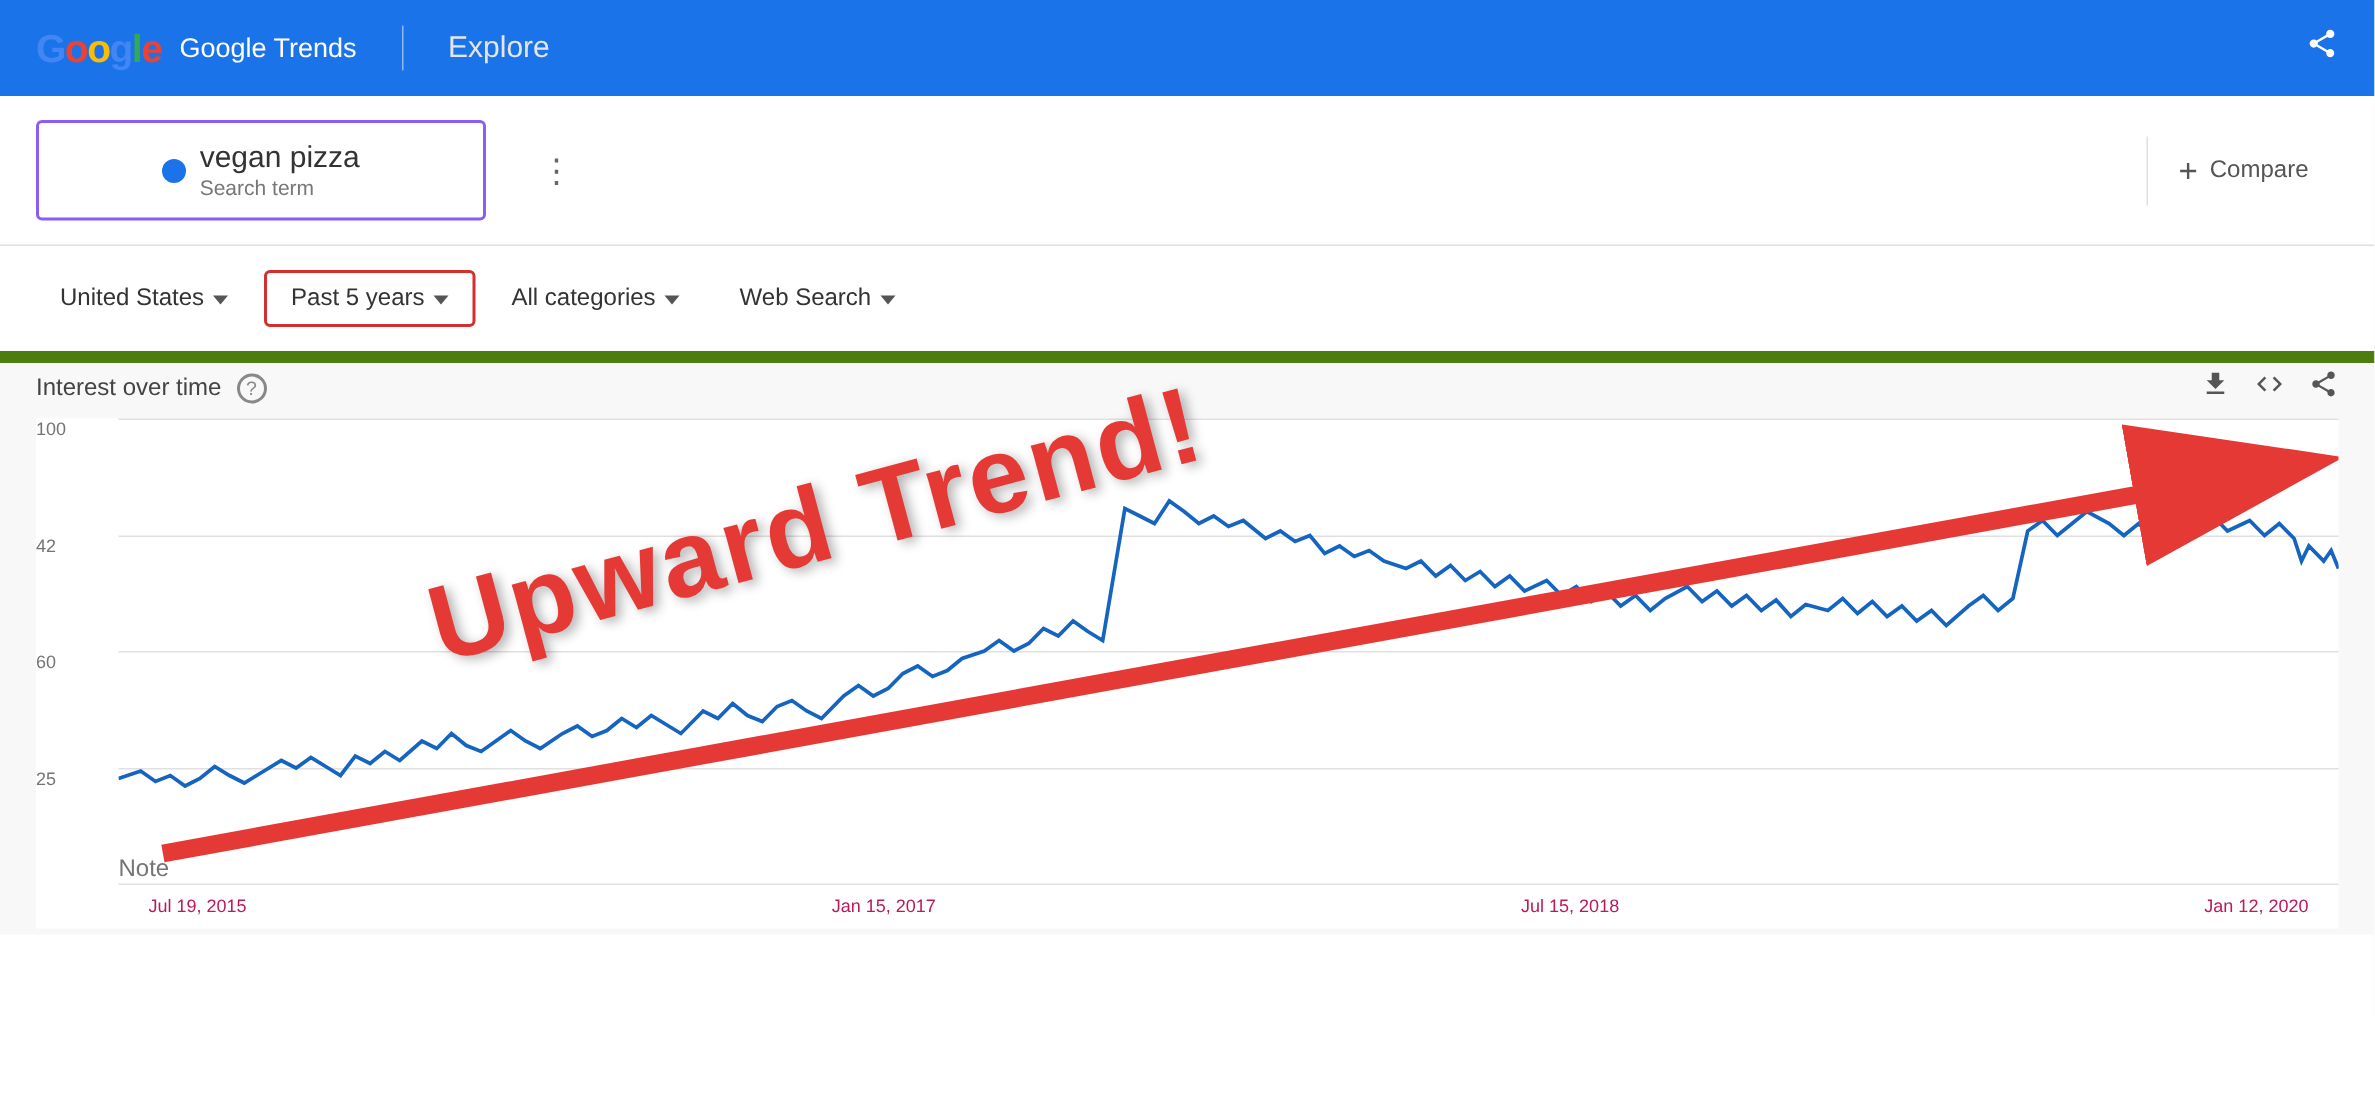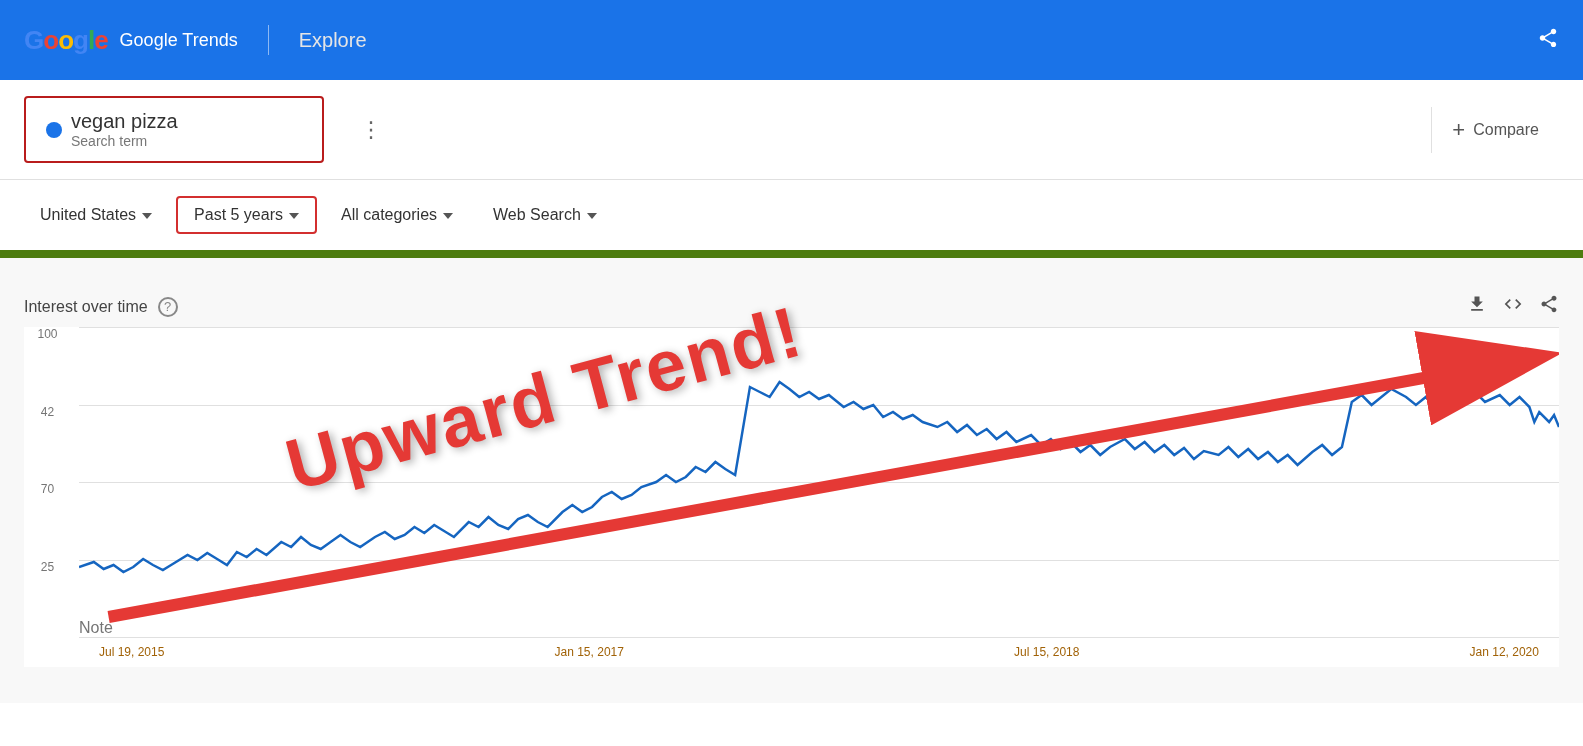--- a/index.html
+++ b/index.html
@@ -1,21 +1,21 @@
 <!DOCTYPE html>
 <html><head>
   <meta charset="utf-8">
   <style>
     * { margin: 0; padding: 0; box-sizing: border-box; }
     body { font-family: 'Arial', sans-serif; background: #fff; width: 1583px; height: 746px; overflow: hidden; }
 
     
     .header {
       background: #1a73e8;
-      height: 80px;
+      height: 64px;
       display: flex;
       align-items: center;
       justify-content: space-between;
       padding: 0 24px;
     }
     .header-left {
       display: flex;
       align-items: center;
       gap: 20px;
     }
@@ -48,27 +48,28 @@
 
     
     .search-area {
       display: flex;
       align-items: center;
       padding: 16px 24px;
       border-bottom: 1px solid #e0e0e0;
       gap: 16px;
     }
     .search-term-box {
-      border: 2px solid #b91c1c;
+      border: 2px solid #8b5cf6;
       border-radius: 4px;
       padding: 12px 20px;
       display: flex;
       align-items: center;
       gap: 9px;
       min-width: 300px;
+      justify-content: center;
     }
     .blue-dot {
       width: 16px;
       height: 16px;
       border-radius: 50%;
       background: #1a73e8;
       flex-shrink: 0;
     }
     .term-info {}
     .term-name {
@@ -133,21 +134,21 @@
       height: 0;
       border-left: 5px solid transparent;
       border-right: 5px solid transparent;
       border-top: 6px solid #555;
       margin-top: 2px;
     }
 
     
     .chart-section {
       background: #f8f8f8;
-      padding: 36px 24px;
+      padding: 4px 24px;
       flex: 1;
     }
     .chart-header {
       display: flex;
       align-items: center;
       justify-content: space-between;
       margin-bottom: 8px;
     }
     .chart-title-area {
       display: flex;
@@ -199,21 +200,21 @@
     
     .y-axis {
       position: absolute;
       left: 0;
       top: 0;
       bottom: 30px;
       width: 55px;
       display: flex;
       flex-direction: column;
       justify-content: space-between;
-      align-items: center;
+      align-items: flex-start;
       padding: 0 8px 0 0;
     }
     .y-label {
       font-size: 12px;
       color: #757575;
     }
 
     
     .grid-area {
       position: absolute;
@@ -237,21 +238,21 @@
       right: 0;
       bottom: 0;
       height: 30px;
       display: flex;
       align-items: center;
       justify-content: space-between;
       padding: 0 20px;
     }
     .x-label {
       font-size: 12px;
-      color: #a16207;
+      color: #be185d;
     }
 
     
     .note-label {
       position: absolute;
       font-size: 16px;
       color: #757575;
     }
 
     
@@ -373,21 +374,21 @@
       </span>
     </div>
   </div>
 
   <div class="chart-container">
     <div class="chart-inner">
 
       <div class="y-axis">
         <span class="y-label">100</span>
         <span class="y-label">42</span>
-        <span class="y-label">70</span>
+        <span class="y-label">60</span>
         <span class="y-label">25</span>
         <span class="y-label"></span>
       </div>
 
       <div class="grid-area">
         <div class="grid-line" style="top: 0%;"></div>
         <div class="grid-line" style="top: 25%;"></div>
         <div class="grid-line" style="top: 50%;"></div>
         <div class="grid-line" style="top: 75%;"></div>
         <div class="grid-line" style="top: 100%;"></div>

